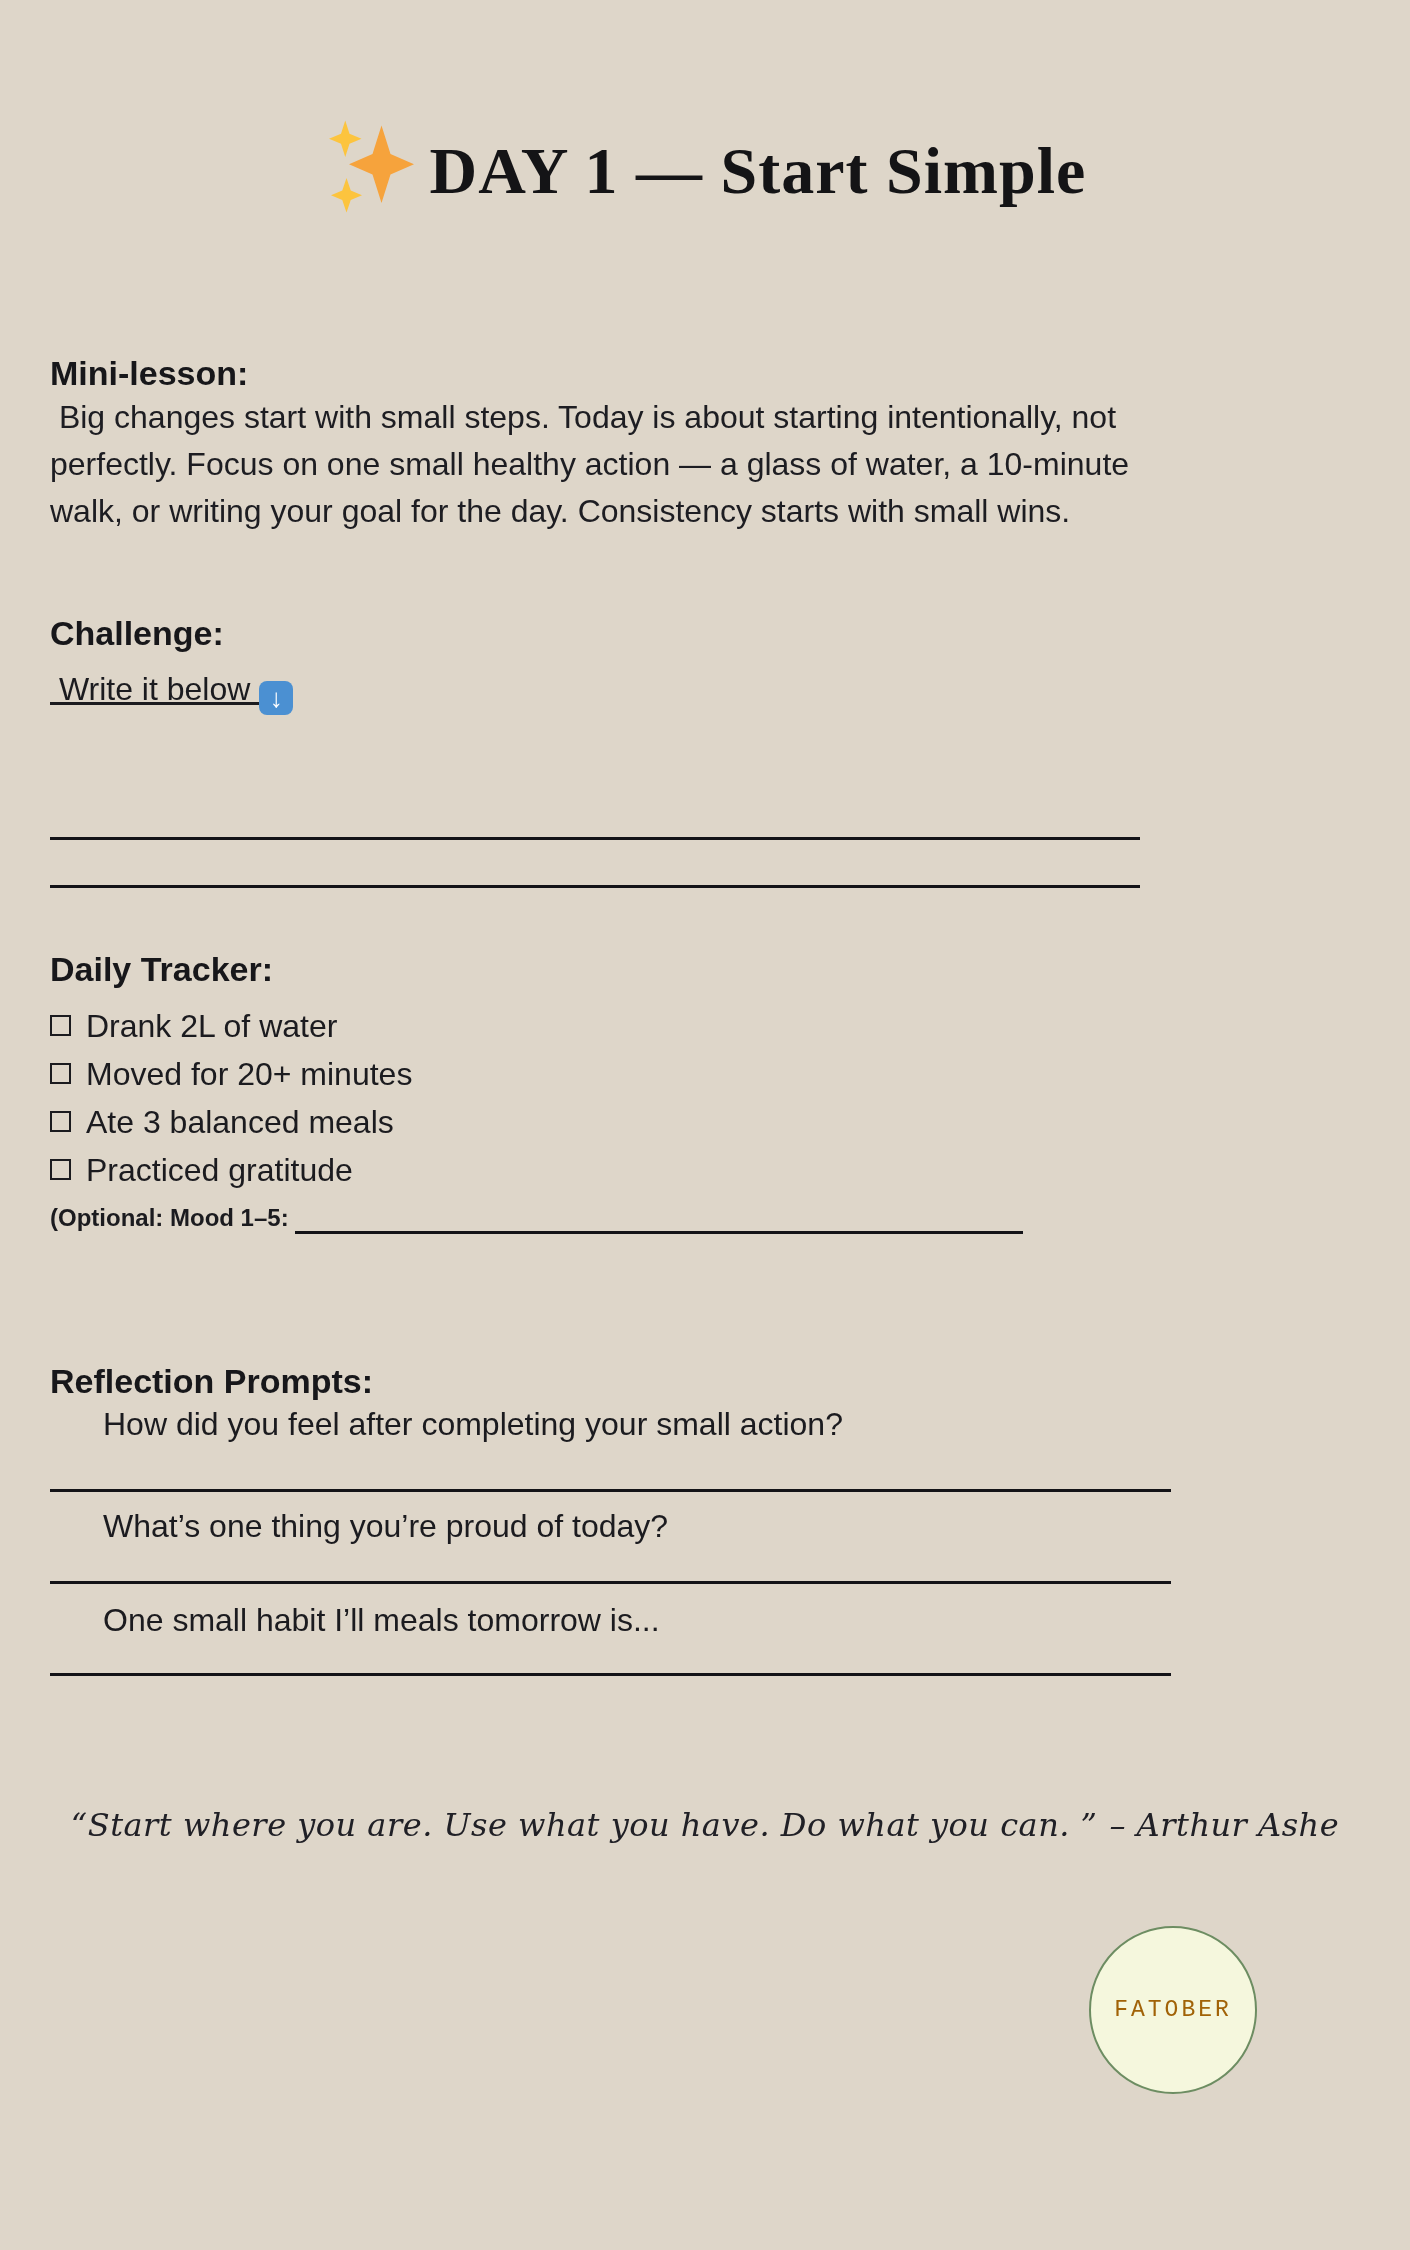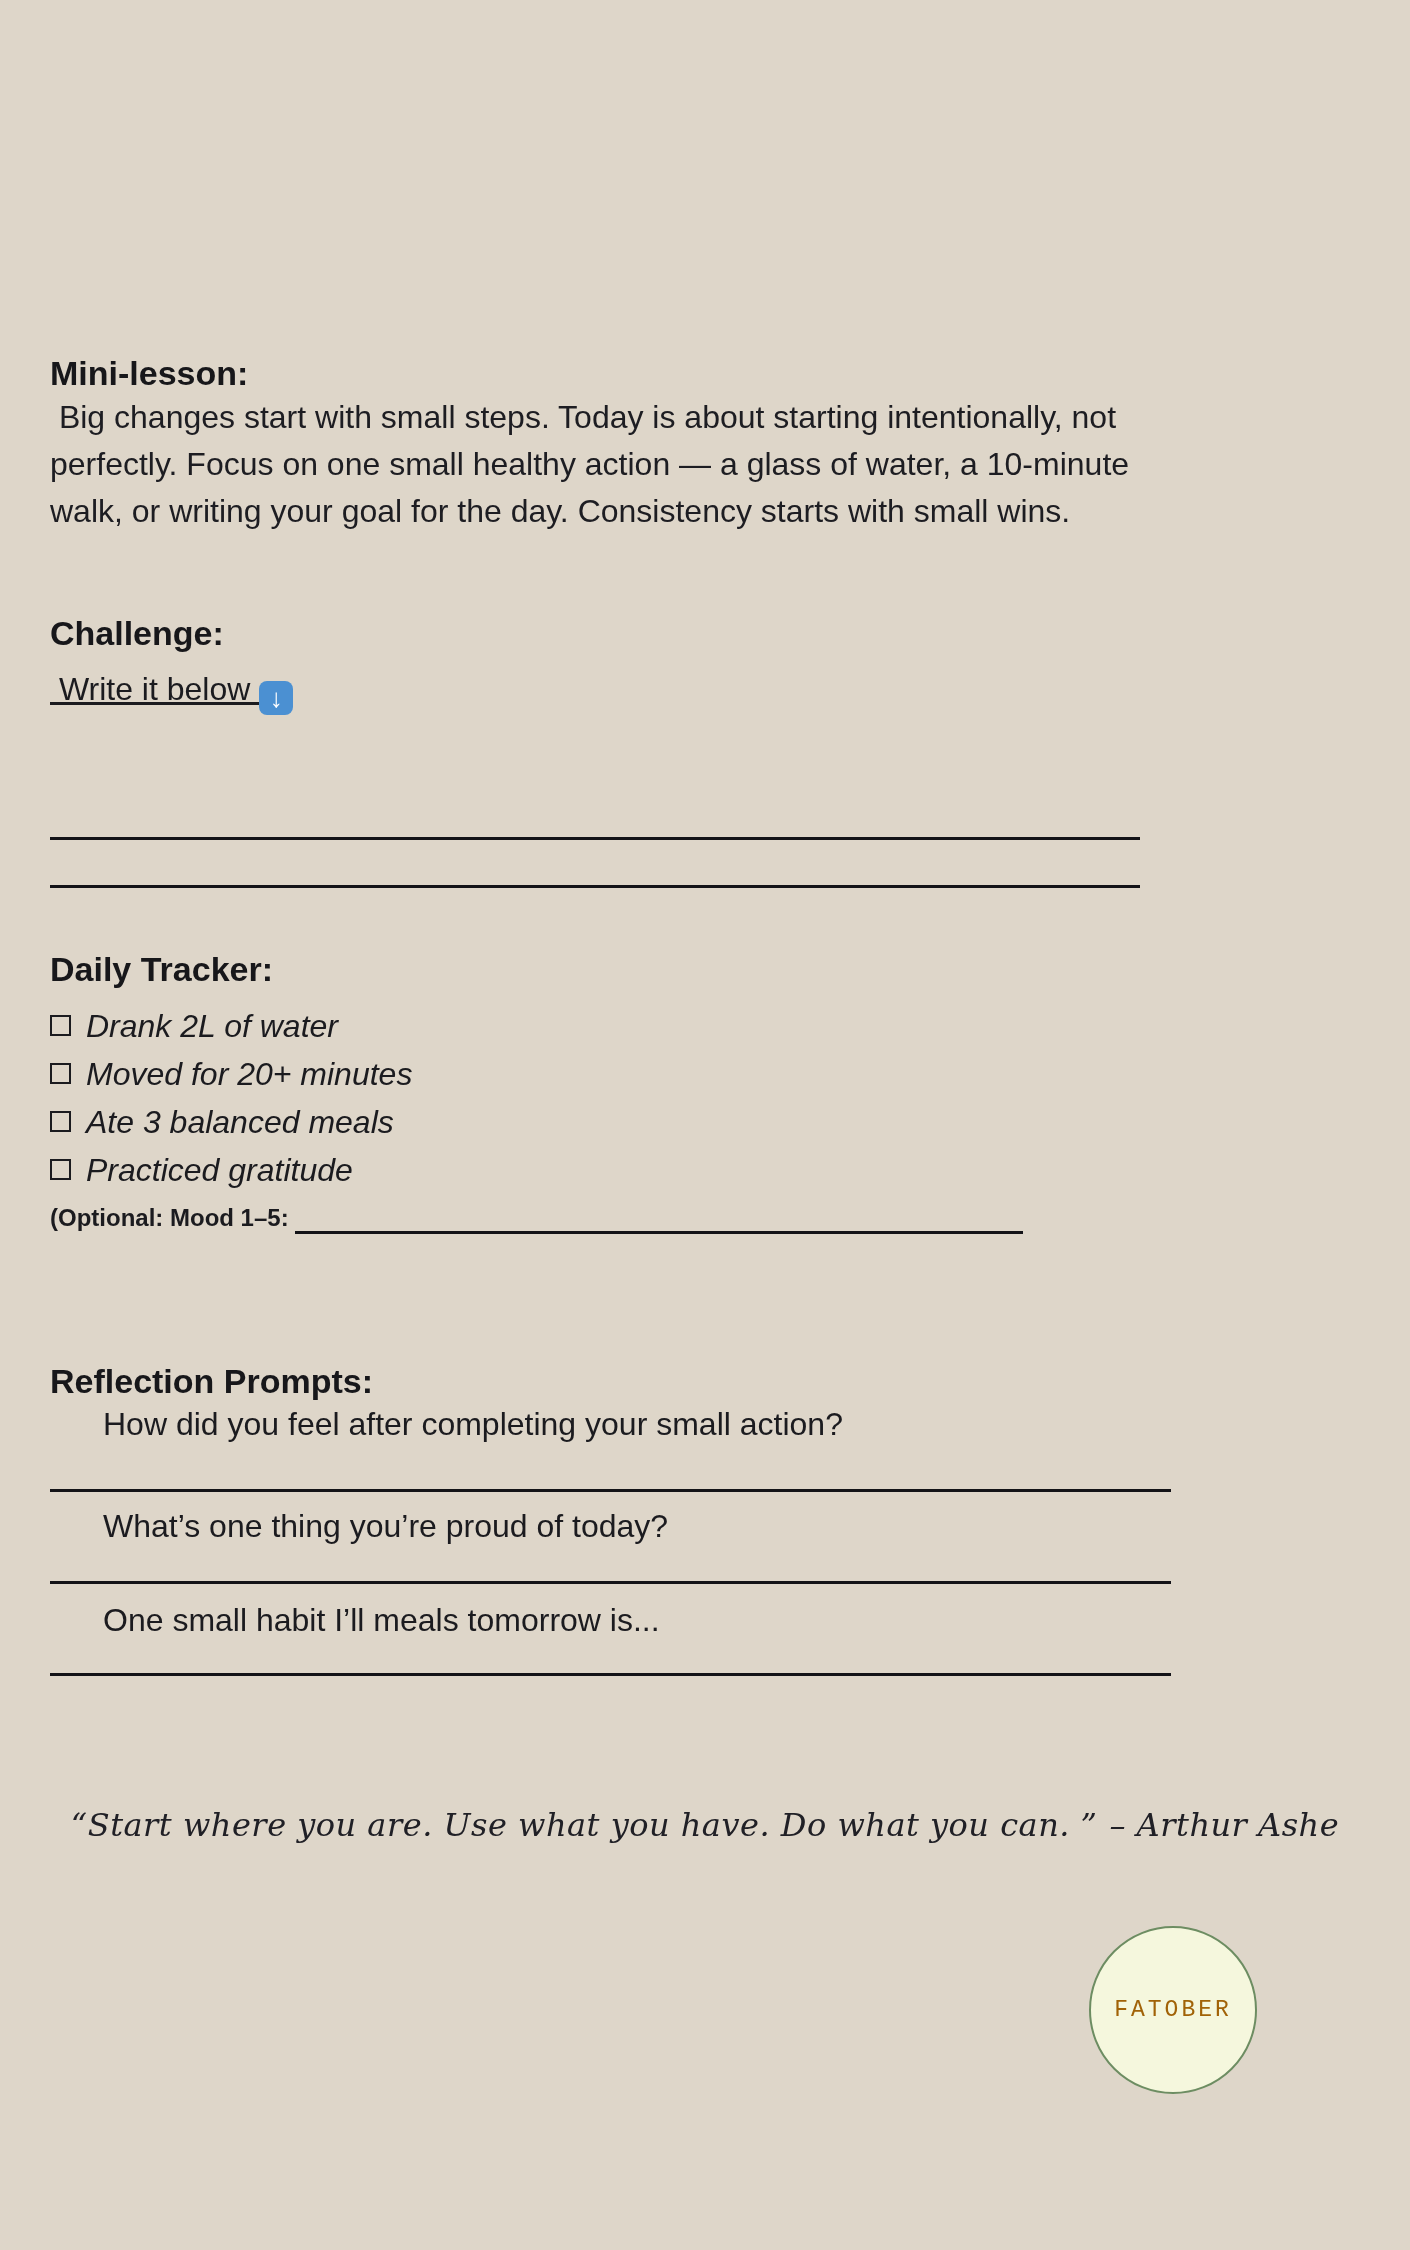--- a/index.html
+++ b/index.html
@@ -36,21 +36,21 @@
   .arrow-box{
     display:inline-block;width:34px;height:34px;border-radius:8px;
     background:#4b90d2;color:#ffffff;text-align:center;
     font-size:26px;font-weight:700;line-height:34px;vertical-align:-7px;
   }
   
   .rule{position:absolute;height:0;border-top:3px solid #131317;}
   .rule.write{left:50px;width:1090px;}
   .rule.reflect{left:50px;width:1121px;}
   
-  .tracker-item{font-size:32px;line-height:48px;font-style:italic;}
+  .tracker-item{font-size:32px;line-height:48px;}
   .cbox{
     display:inline-block;width:17px;height:17px;
     border:2px solid #1b1b1f;margin-right:15px;
     transform:translateY(-1px);
   }
   .optional-row{font-size:24px;line-height:48px;white-space:pre;font-weight:bold;}
   .mood-line{
     display:inline-block;width:728px;height:30px;
     border-bottom:3px solid #131317;vertical-align:-8px;
   }
@@ -72,20 +72,29 @@
   .badge-label{
     font-family:Liberation Mono, monospace;
     font-size:23px;letter-spacing:3px;color:#a16207;
   }
 </style>
 </head>
 <body>
 
 <div class="page">
 
+  <div class="title-row">
+    <span class="sparkles">
+      <svg width="90" height="95" viewBox="0 0 36 38" aria-hidden="true">
+        <path d="M23 3 L26.6 14.4 L36 18.5 L26.6 22.6 L23 34 L19.4 22.6 L10 18.5 L19.4 14.4 Z" fill="#f6a33c"></path>
+        <path d="M8.5 1 L10.2 6.3 L15 8.3 L10.2 10.3 L8.5 15.6 L6.8 10.3 L2 8.3 L6.8 6.3 Z" fill="#fcc43e"></path>
+        <path d="M9 24 L10.7 29 L15.2 30.9 L10.7 32.8 L9 37.8 L7.3 32.8 L2.8 30.9 L7.3 29 Z" fill="#fcc43e"></path>
+      </svg>
+    </span><span class="title-text">DAY 1 — Start Simple</span>
+  </div>
 
   <div class="section" style="top:352px;">
     <div class="sec-heading">Mini-lesson:</div>
     <div class="body-text"> Big changes start with small steps. Today is about starting intentionally, not
 perfectly. Focus on one small healthy action — a glass of water, a 10-minute
 walk, or writing your goal for the day. Consistency starts with small wins.</div>
   </div>
 
   <div class="section" style="top:612px;">
     <div class="sec-heading">Challenge:</div>

